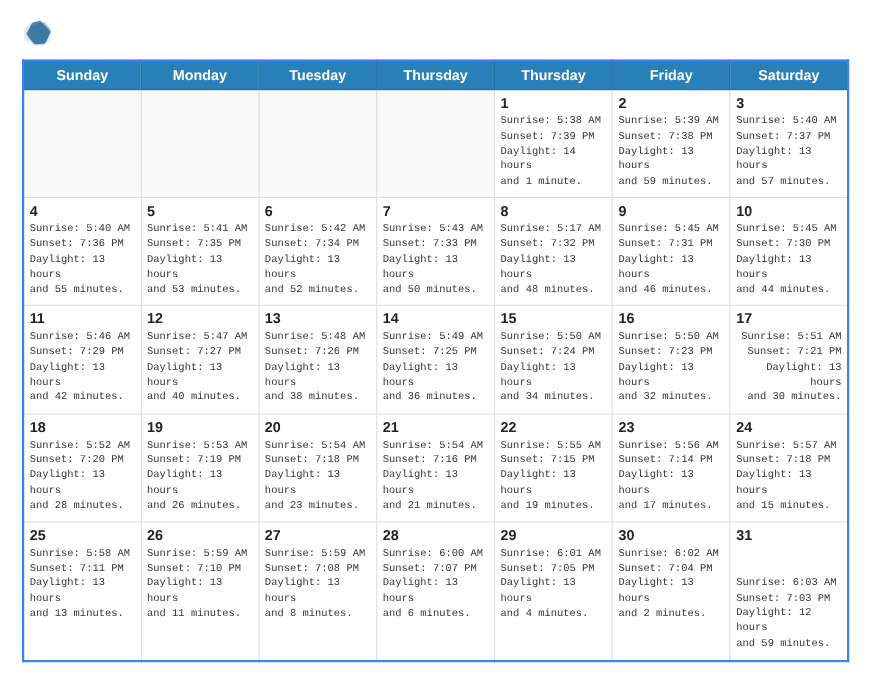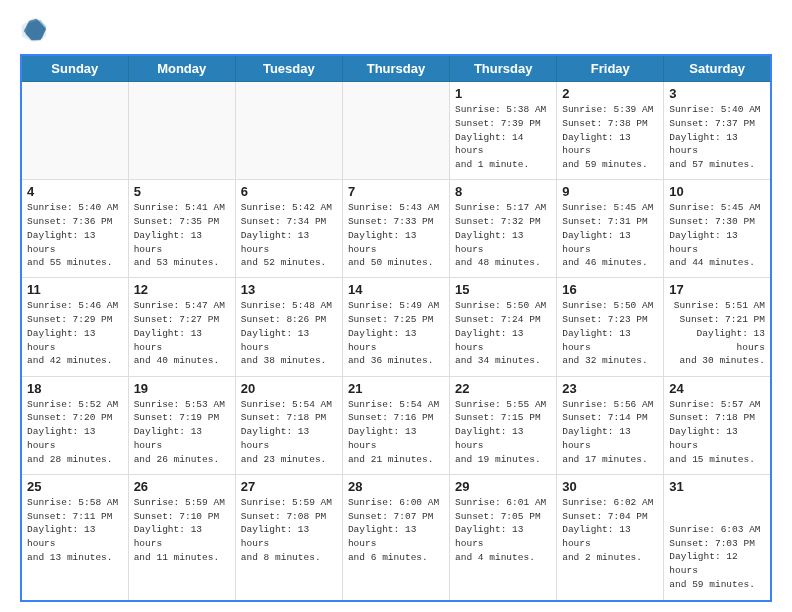--- a/index.html
+++ b/index.html
@@ -220,21 +220,21 @@
           <td>
             <span class="day-number">12</span>
             <div class="day-info" style="white-space: pre-line;">Sunrise: 5:47 AM
 Sunset: 7:27 PM
 Daylight: 13 hours
 and 40 minutes.</div>
           </td>
           <td>
             <span class="day-number">13</span>
             <div class="day-info" style="white-space: pre-line;">Sunrise: 5:48 AM
-Sunset: 8:26 PM
+Sunset: 7:26 PM
 Daylight: 13 hours
 and 38 minutes.</div>
           </td>
           <td>
             <span class="day-number">14</span>
             <div class="day-info" style="white-space: pre-line;">Sunrise: 5:49 AM
 Sunset: 7:25 PM
 Daylight: 13 hours
 and 36 minutes.</div>
           </td>

